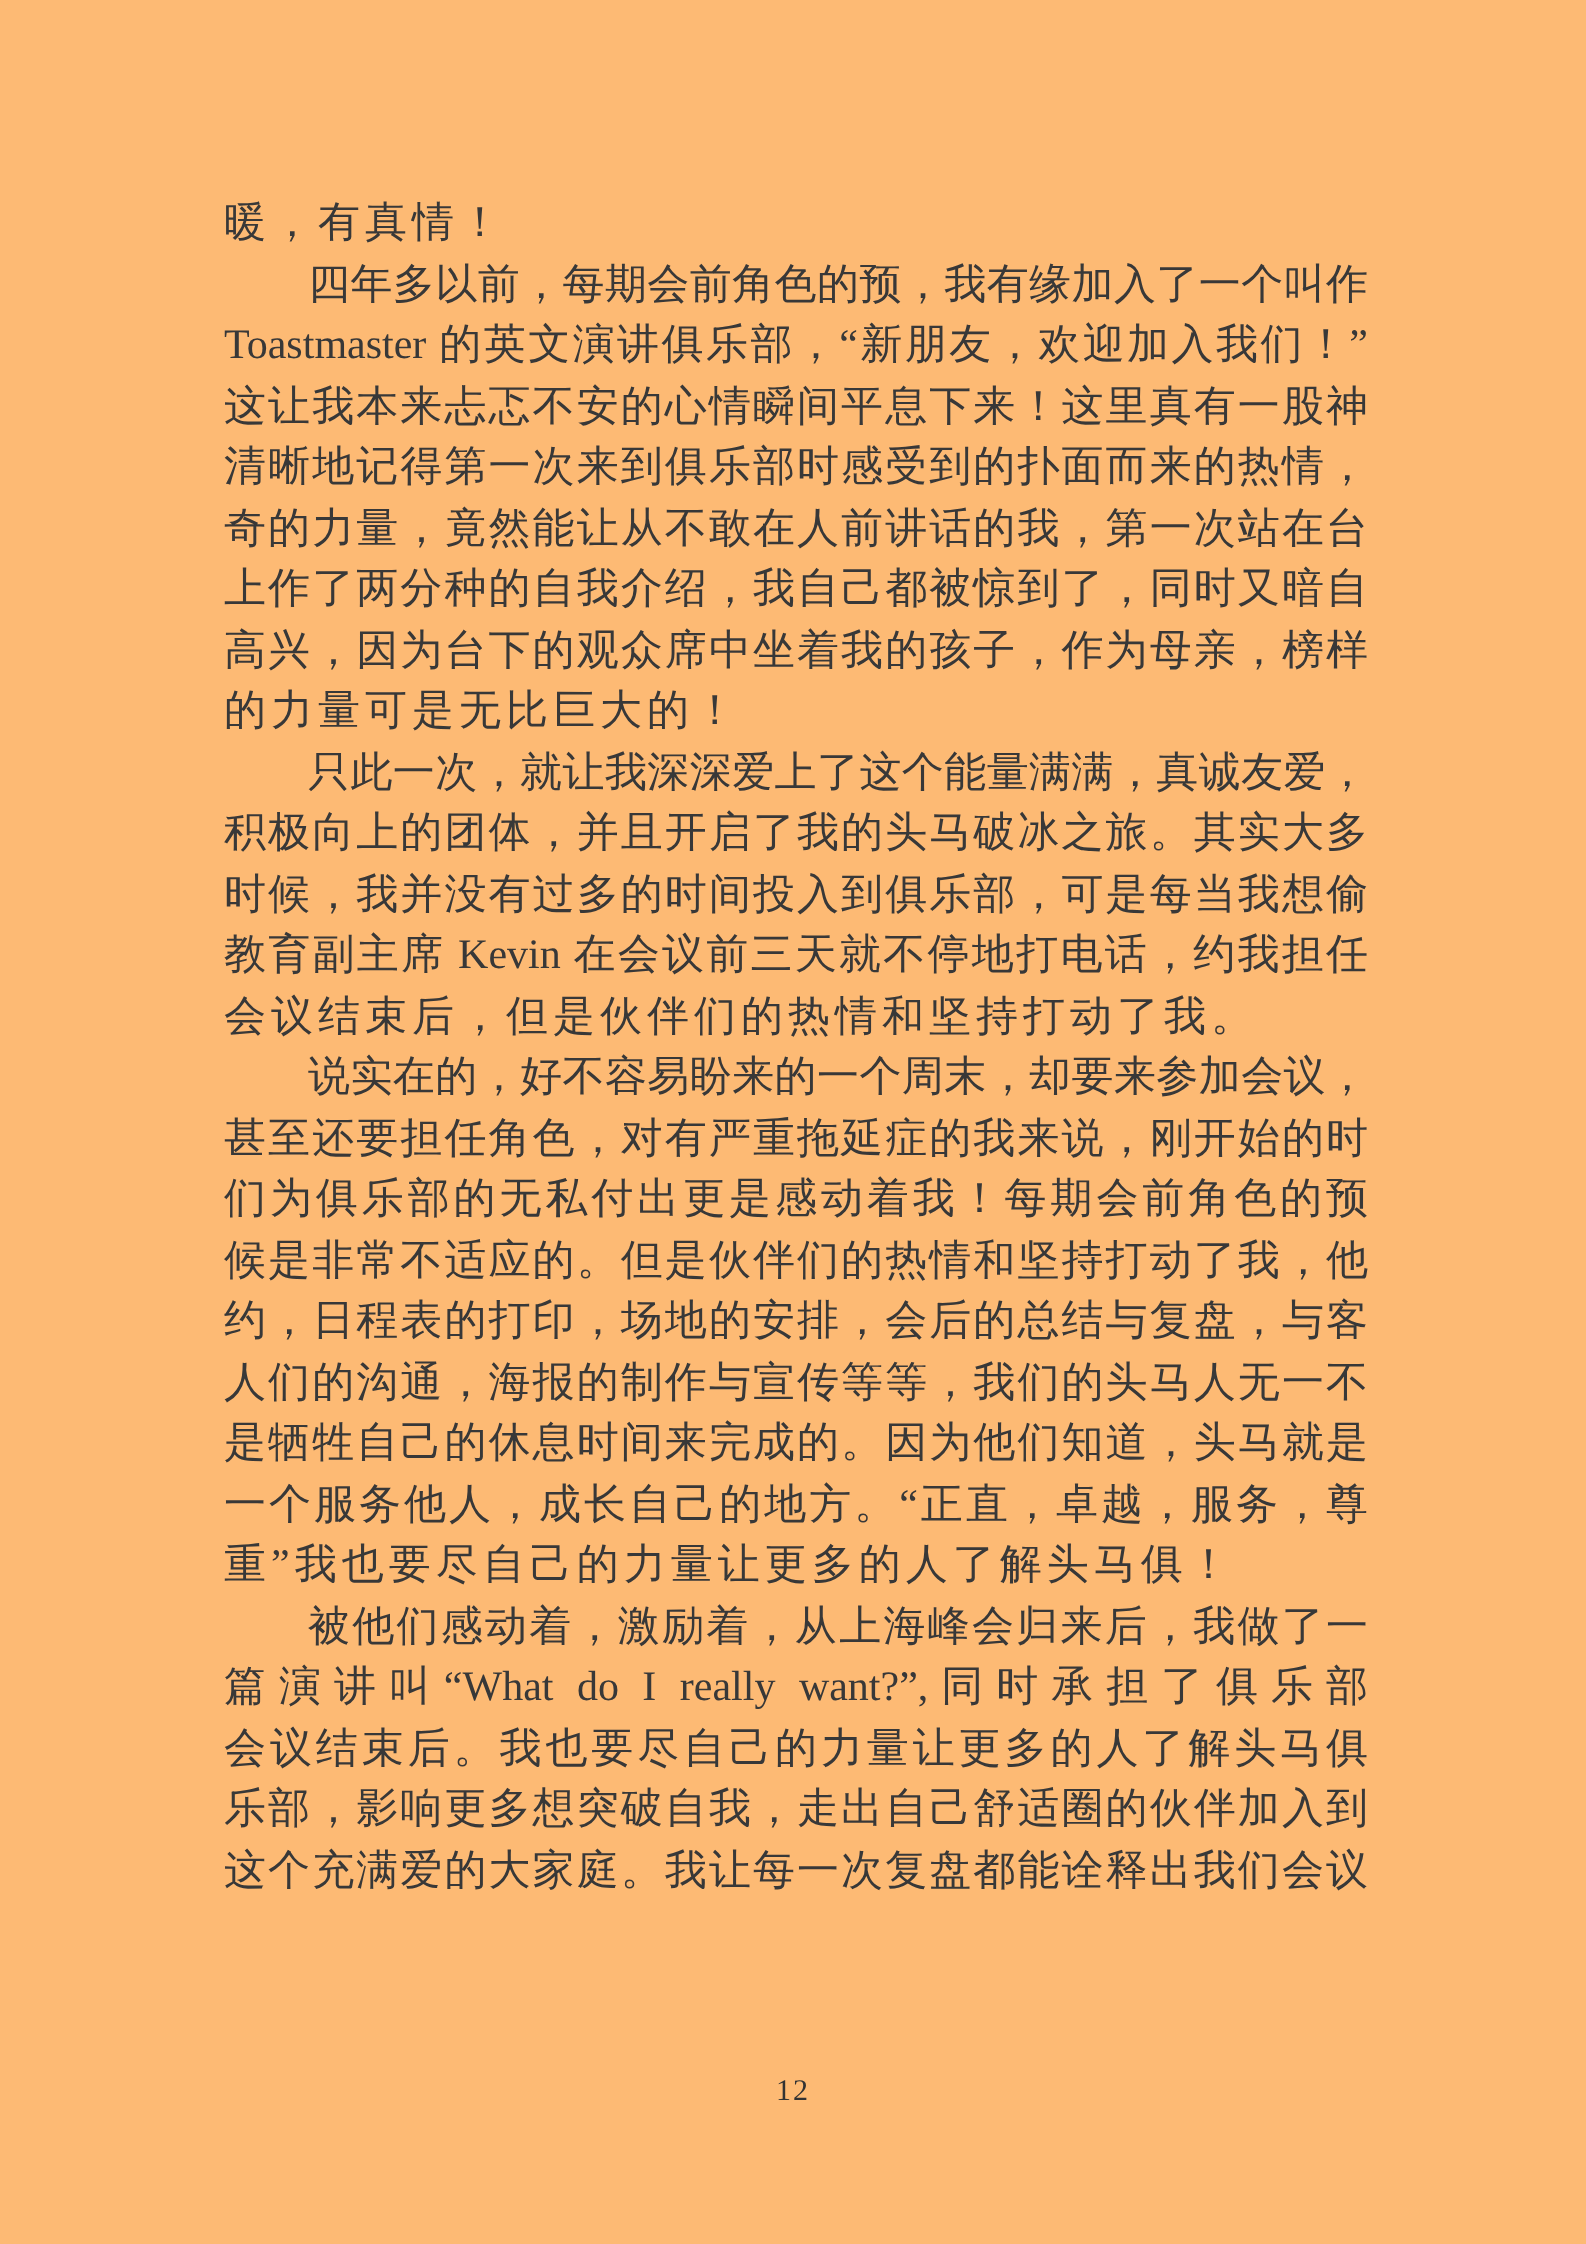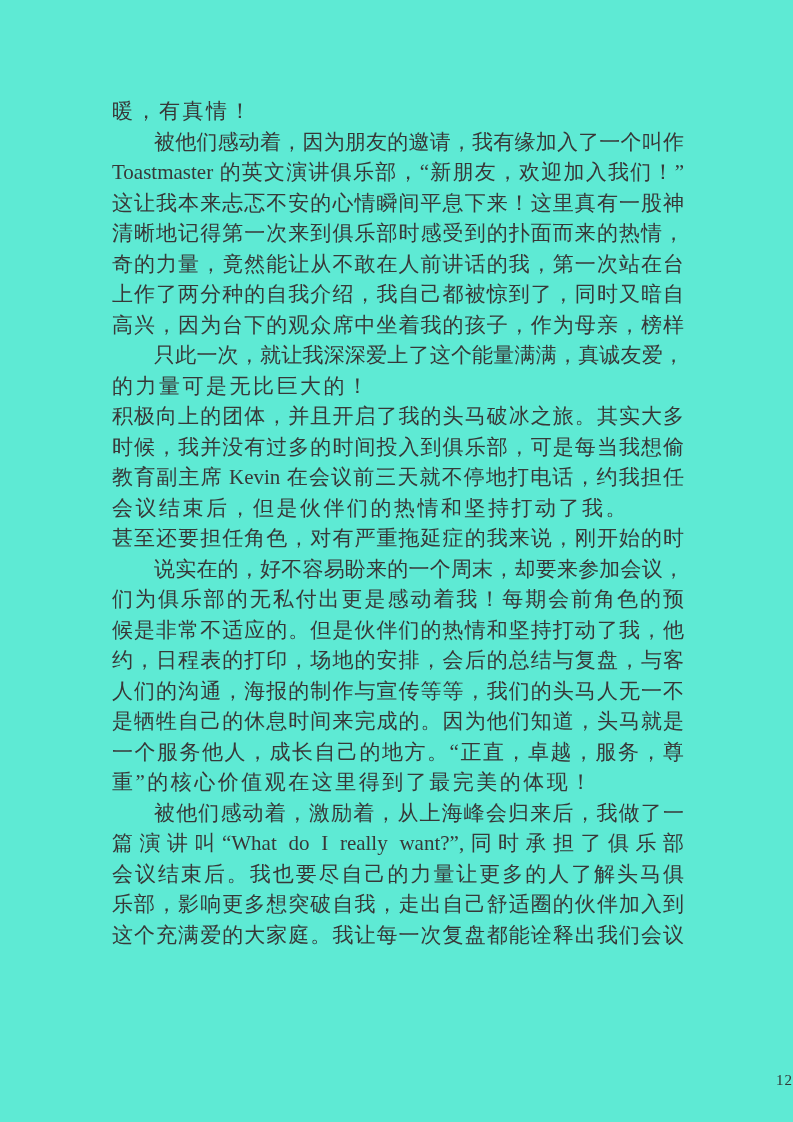--- a/index.html
+++ b/index.html
@@ -4,21 +4,21 @@
 <style>
   html, body {
     margin: 0;
     padding: 0;
     background: #ffffff;
   }
   .page {
     position: relative;
     width: 793px;
     height: 1122px;
-    background: #5eead4;
+    background: #fdba74;
     overflow: hidden;
     font-family: "Liberation Serif", serif;
   }
   .text-block {
     position: absolute;
     left: 112px;
     top: 96px;
     width: 572px;
     color: #383838;
     font-size: 21px;
@@ -38,56 +38,56 @@
     text-align: left;
     letter-spacing: 2.5px;
   }
   
   .line.indent {
     text-indent: 42px;
   }
   .page-number {
     position: absolute;
     left: 0;
-    top: 1072px;
+    top: 1038px;
     width: 100%;
-    text-align: right;
+    text-align: center;
     font-size: 15px;
     color: #333333;
     letter-spacing: 1px;
   }
 </style>
 </head>
 <body>
 
 <div class="page">
   <div class="text-block">
       <div class="line short">暖，有真情！</div>
-      <div class="line fill indent">被他们感动着，因为朋友的邀请，我有缘加入了一个叫作</div>
+      <div class="line fill indent">四年多以前，每期会前角色的预，我有缘加入了一个叫作</div>
       <div class="line fill">Toastmaster 的英文演讲俱乐部，“新朋友，欢迎加入我们！”</div>
       <div class="line fill">这让我本来忐忑不安的心情瞬间平息下来！这里真有一股神</div>
       <div class="line fill">清晰地记得第一次来到俱乐部时感受到的扑面而来的热情，</div>
       <div class="line fill">奇的力量，竟然能让从不敢在人前讲话的我，第一次站在台</div>
       <div class="line fill">上作了两分种的自我介绍，我自己都被惊到了，同时又暗自</div>
       <div class="line fill">高兴，因为台下的观众席中坐着我的孩子，作为母亲，榜样</div>
+      <div class="line short">的力量可是无比巨大的！</div>
       <div class="line fill indent">只此一次，就让我深深爱上了这个能量满满，真诚友爱，</div>
-      <div class="line short">的力量可是无比巨大的！</div>
       <div class="line fill">积极向上的团体，并且开启了我的头马破冰之旅。其实大多</div>
       <div class="line fill">时候，我并没有过多的时间投入到俱乐部，可是每当我想偷</div>
       <div class="line fill">教育副主席 Kevin 在会议前三天就不停地打电话，约我担任</div>
       <div class="line short">会议结束后，但是伙伴们的热情和坚持打动了我。</div>
+      <div class="line fill indent">说实在的，好不容易盼来的一个周末，却要来参加会议，</div>
       <div class="line fill">甚至还要担任角色，对有严重拖延症的我来说，刚开始的时</div>
-      <div class="line fill indent">说实在的，好不容易盼来的一个周末，却要来参加会议，</div>
       <div class="line fill">们为俱乐部的无私付出更是感动着我！每期会前角色的预</div>
       <div class="line fill">候是非常不适应的。但是伙伴们的热情和坚持打动了我，他</div>
       <div class="line fill">约，日程表的打印，场地的安排，会后的总结与复盘，与客</div>
       <div class="line fill">人们的沟通，海报的制作与宣传等等，我们的头马人无一不</div>
       <div class="line fill">是牺牲自己的休息时间来完成的。因为他们知道，头马就是</div>
       <div class="line fill">一个服务他人，成长自己的地方。“正直，卓越，服务，尊</div>
-      <div class="line short">重”的核心价值观在这里得到了最完美的体现！</div>
+      <div class="line short">重”我也要尽自己的力量让更多的人了解头马俱！</div>
       <div class="line fill indent">被他们感动着，激励着，从上海峰会归来后，我做了一</div>
       <div class="line fill">篇演讲叫“What do I really want?”,同时承担了俱乐部</div>
       <div class="line fill">会议结束后。我也要尽自己的力量让更多的人了解头马俱</div>
       <div class="line fill">乐部，影响更多想突破自我，走出自己舒适圈的伙伴加入到</div>
       <div class="line fill">这个充满爱的大家庭。我让每一次复盘都能诠释出我们会议</div>
     </div>
   <div class="page-number">12</div>
 </div>
 
 </body></html>

